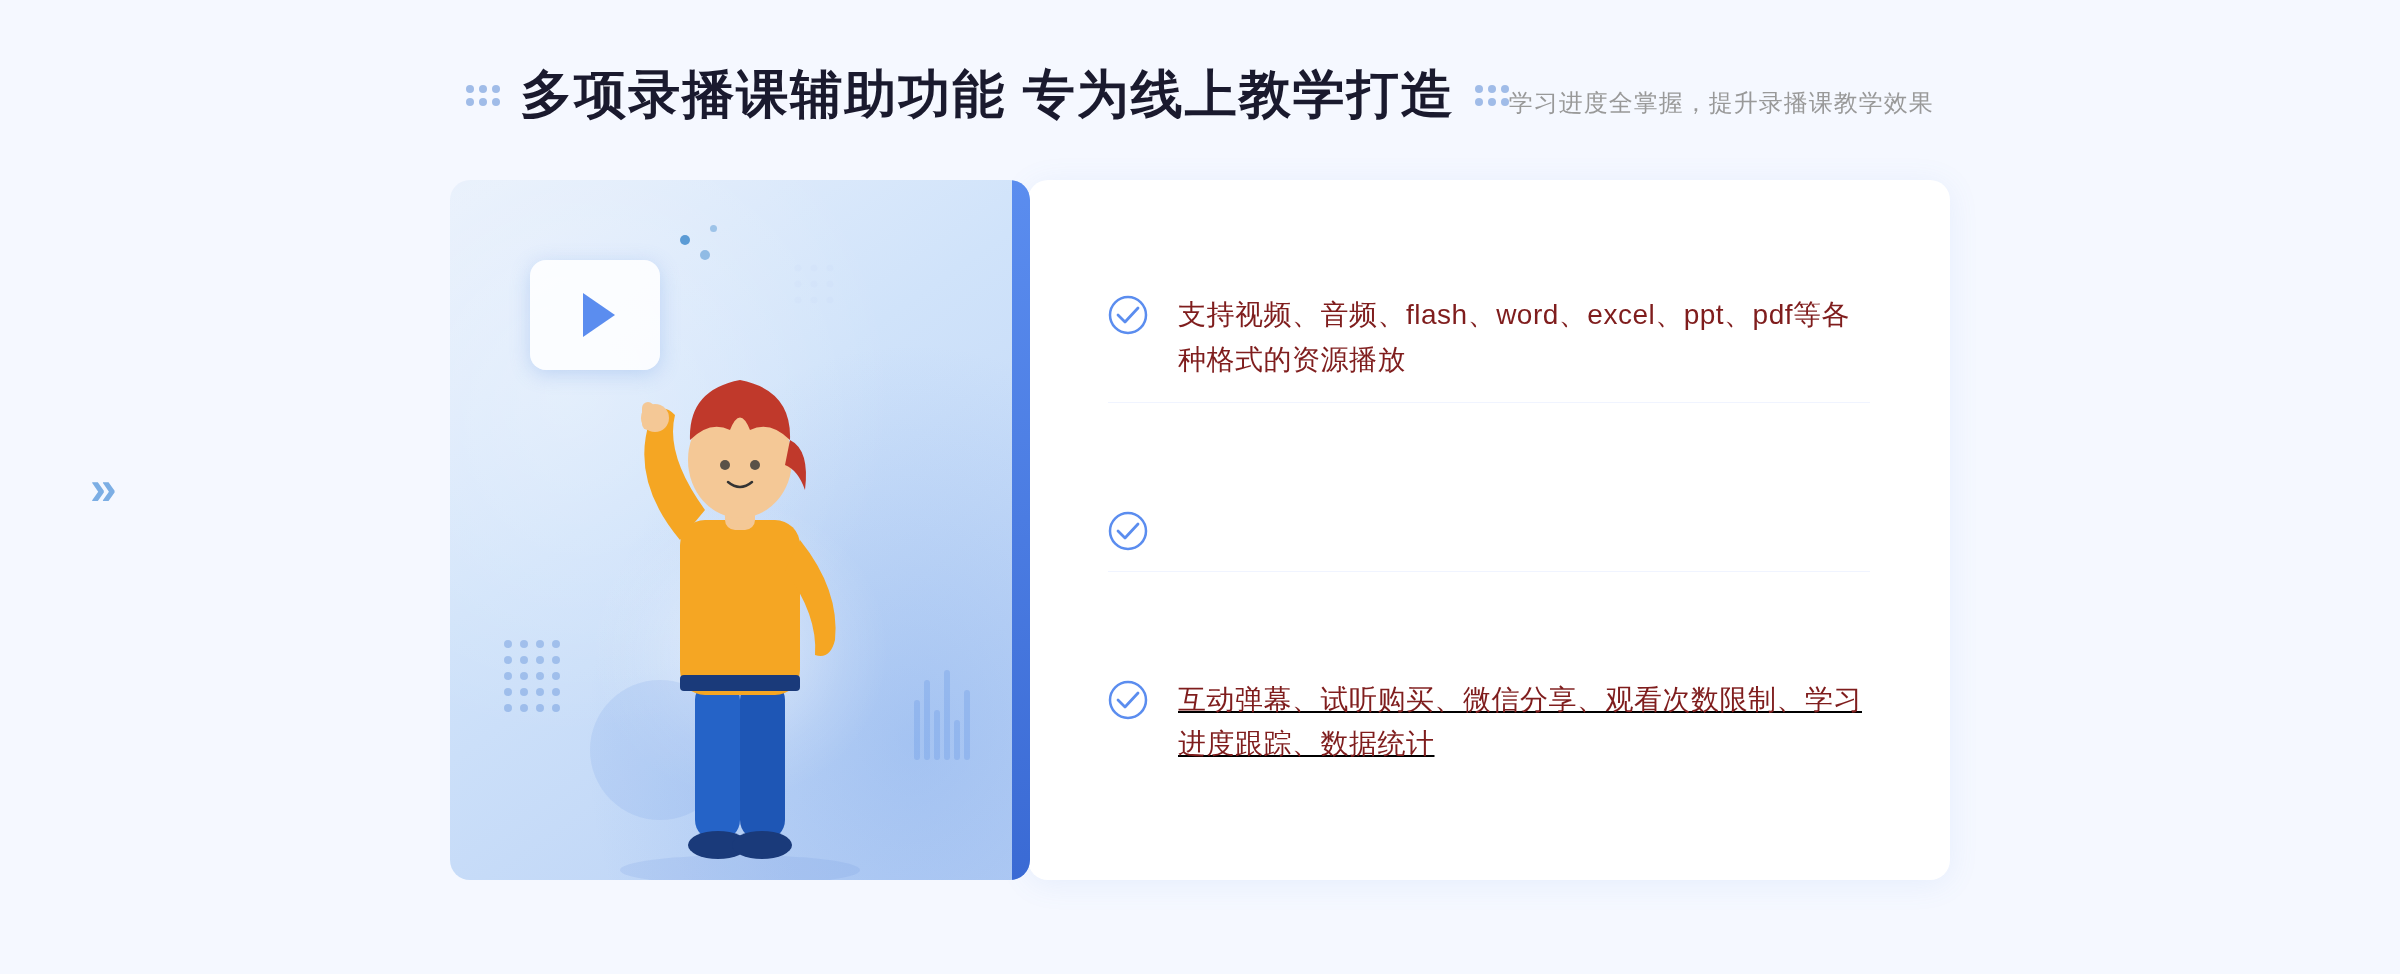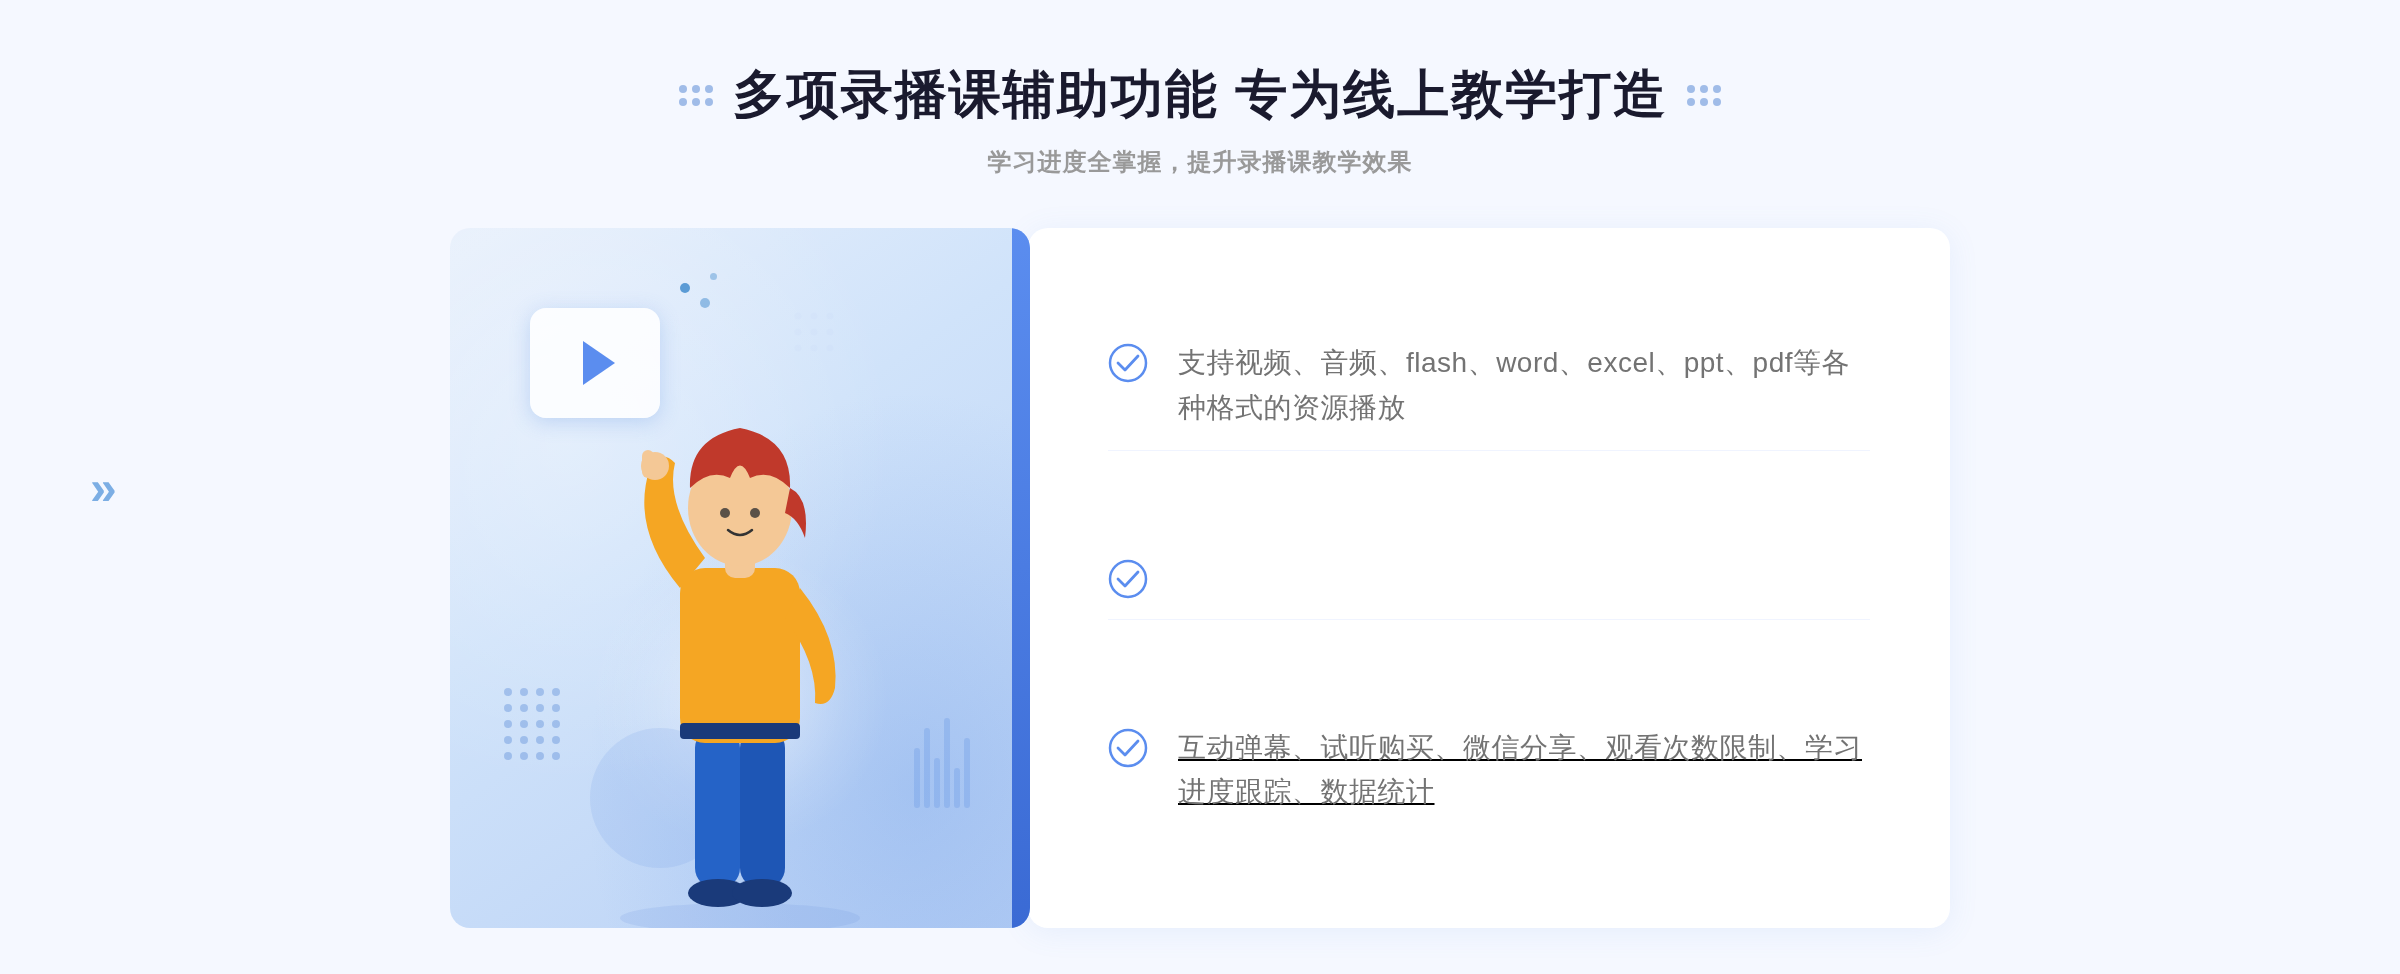--- a/index.html
+++ b/index.html
@@ -56,21 +56,21 @@
       opacity: 0.7;
       font-weight: bold;
     }
 
     
     .header-section {
       text-align: center;
       margin-bottom: 50px;
       position: relative;
       display: flex;
-      flex-direction: column;
+      flex-direction: row;
       align-items: center;
     }
 
     .header-title-row {
       display: flex;
       align-items: center;
       gap: 20px;
     }
 
     .six-dots {
@@ -92,21 +92,21 @@
       font-size: 52px;
       font-weight: 700;
       color: #1a1a2e;
       letter-spacing: 2px;
     }
 
     .sub-title {
       font-size: 24px;
       color: #999;
       margin-top: 16px;
-      font-weight: 700;
+      font-weight: 400;
       letter-spacing: 1px;
     }
 
     
     .content-area {
       display: flex;
       align-items: stretch;
       width: 1500px;
       position: relative;
     }
@@ -246,21 +246,21 @@
 
     .check-icon {
       width: 40px;
       height: 40px;
       flex-shrink: 0;
       margin-top: 2px;
     }
 
     .feature-text {
       font-size: 28px;
-      color: #737373;
+      color: #7f1d1d;
       line-height: 1.6;
       font-weight: 400;
       letter-spacing: 0.5px;
     }
 
     
     .semi-circle {
       position: absolute;
       bottom: 60px;
       left: 140px;

